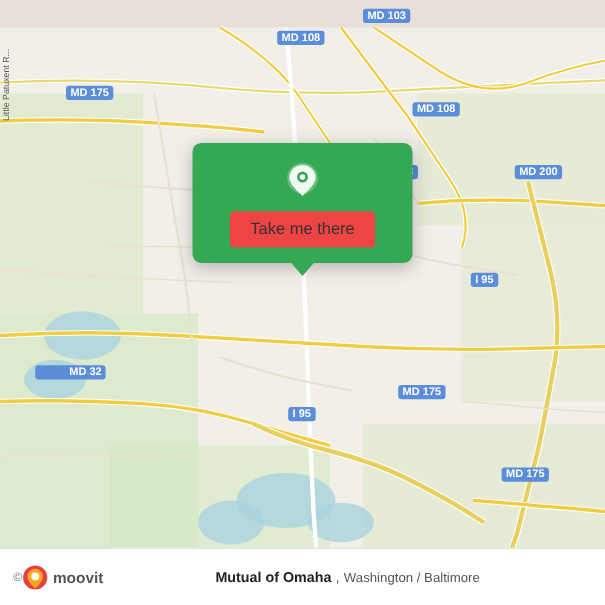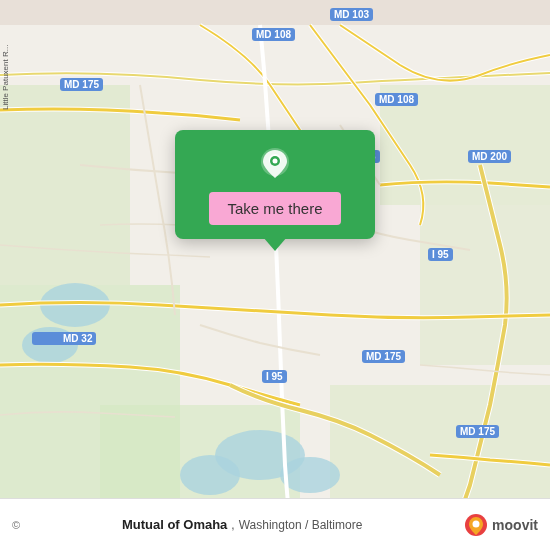--- a/index.html
+++ b/index.html
@@ -83,21 +83,21 @@
       border-top: 14px solid #34a853;
     }
 
     #pin-icon {
       width: 36px;
       height: 36px;
       margin-bottom: 10px;
     }
 
     #take-me-there-btn {
-      background: #f9a8d4;
+      background: #ef4444;
       color: #333;
       border: none;
       border-radius: 4px;
       padding: 8px 18px;
       font-size: 15px;
       font-weight: 500;
       cursor: pointer;
       white-space: nowrap;
     }
 
@@ -247,29 +247,29 @@
     </svg>
 
     <button id="take-me-there-btn">Take me there</button>
   </div>
 
   <div id="bottom-bar">
     <div id="bottom-left">
       <span style="font-size:11px; color:#777;">©</span>
     </div>
 
-    <div style="flex:1; display:flex; align-items:center; justify-content:center; gap:4px;">
-      <span style="font-size:13px; font-weight:600; color:#222;">Mutual of Omaha</span>
-      <span style="font-size:12px; color:#555;">,</span>
-      <span style="font-size:12px; color:#555;">Washington / Baltimore</span>
-    </div>
-
     <div id="moovit-logo">
       <svg width="24" height="24" viewBox="0 0 24 24" xmlns="http://www.w3.org/2000/svg">
         <circle cx="12" cy="12" r="11" fill="#e84040"></circle>
         <path d="M12 4 C8 4 5 7.5 5 11.5 C5 16 12 22 12 22 C12 22 19 16 19 11.5 C19 7.5 16 4 12 4 Z" fill="#f5a623"></path>
         <circle cx="12" cy="11" r="3.5" fill="#fff"></circle>
       </svg>
       <span style="font-size:14px; font-weight:700; color:#555; margin-left:2px;">moovit</span>
     </div>
+
+    <div style="flex:1; display:flex; align-items:center; justify-content:center; gap:4px;">
+      <span style="font-size:13px; font-weight:600; color:#222;">Mutual of Omaha</span>
+      <span style="font-size:12px; color:#555;">,</span>
+      <span style="font-size:12px; color:#555;">Washington / Baltimore</span>
+    </div>
   </div>
 
 </div>
 
 </body></html>

